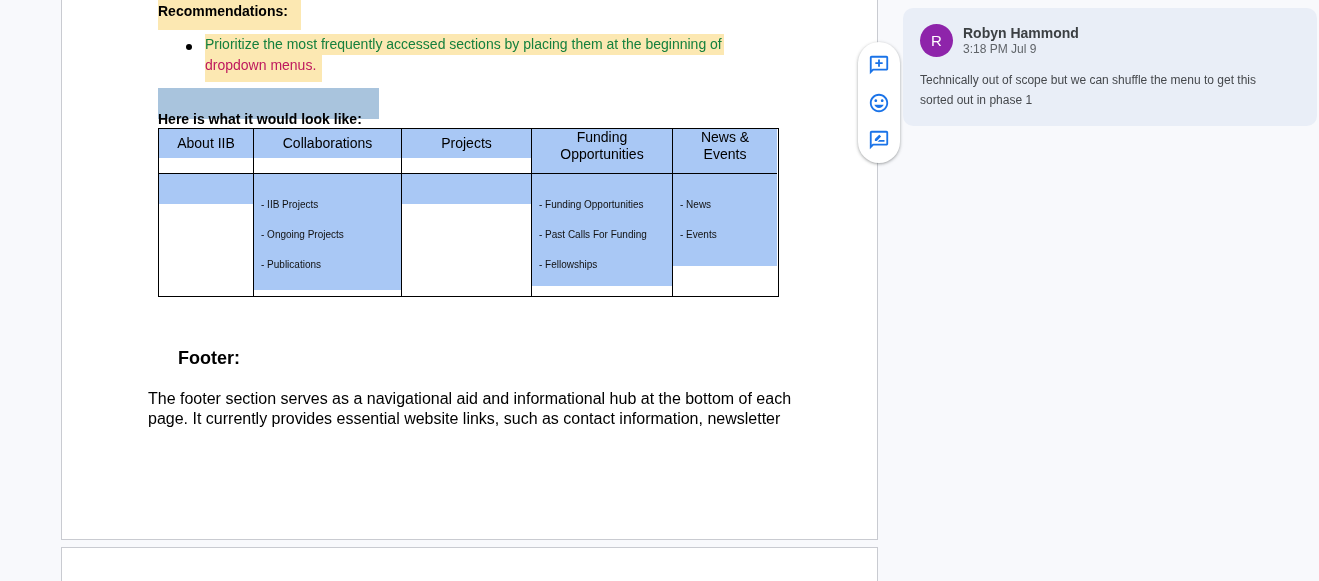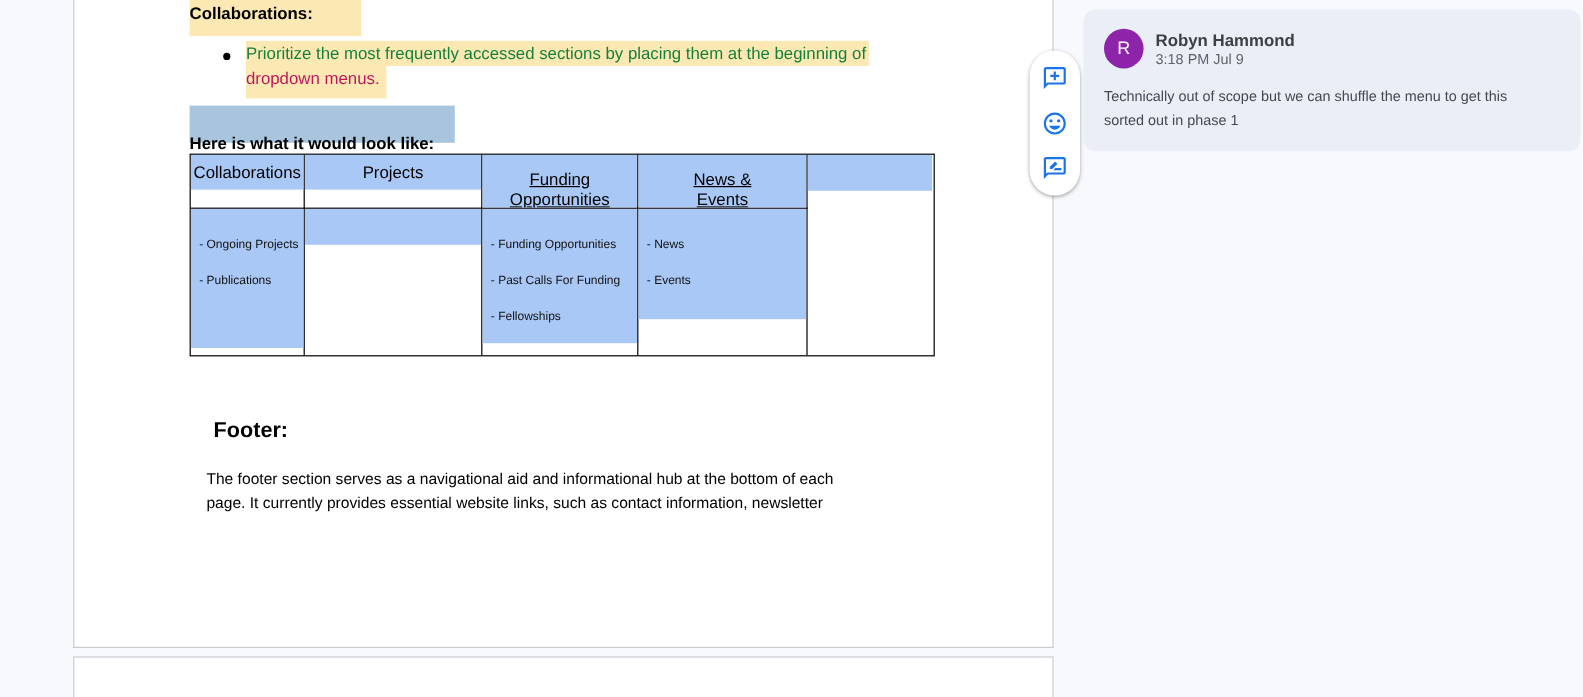--- a/index.html
+++ b/index.html
@@ -33,28 +33,28 @@
   .doc-table{left:158px;top:128px;width:621px;border:1.5px solid #000;display:grid;
              grid-template-columns:95px 148px 130px 141px 104px;grid-template-rows:45px 122px;background:#fff;}
   .td{position:relative;border-right:1px solid #000;overflow:hidden;}
   .td:nth-child(5n){border-right:none;}
   .td.hrow{border-bottom:1px solid #000;}
   .hl-band{position:absolute;left:0;right:0;top:0;background:var(--tableblue);}
   .hd-text{position:relative;display:block;text-align:center;font-size:14px;color:#000;line-height:17px;}
   .hd-single .hl-band{height:29px;}
   .hd-single .hd-text{line-height:29px;}
   .hd-double .hl-band{height:100%;}
-  .hd-double .hd-text{padding-top:12px;max-width:110px;margin:0 auto;text-decoration:underline;}
+  .hd-double .hd-text{padding-top:0;max-width:110px;margin:0 auto;}
   .hd-narrow .hd-text{max-width:72px;}
   .cell-items{position:relative;padding:24px 2px 0 7px;}
   .cell-items div{height:30px;font-size:10px;line-height:13px;color:#111;white-space:nowrap;}
 
   
   .footer-head{left:158px;top:348px;font-size:18px;font-weight:bold;color:#000;margin-left:20px;}
-  .footer-para{left:172px;top:389px;font-size:13px;line-height:19.5px;color:#000;white-space:nowrap;}
+  .footer-para{left:148px;top:389px;font-size:16px;line-height:19.5px;color:#000;white-space:nowrap;}
 
   
   .pill{left:858px;top:42px;width:42px;height:121px;background:#fff;border-radius:21px;
         box-shadow:0 1px 3px 1px rgba(60,64,67,.18), 0 1px 2px rgba(60,64,67,.25);
         display:flex;flex-direction:column;align-items:center;justify-content:space-between;padding:11px 0;}
   .pill-btn{width:24px;height:24px;border:none;background:none;cursor:pointer;padding:0;}
   .pill-btn svg{width:22px;height:22px;display:block;margin:0 auto;fill:var(--iconblue);}
 
   
   .card{left:903px;top:8px;width:414px;height:118px;background:var(--cardbg);border-radius:10px;padding:16px 16px 14px 17px;}
@@ -67,30 +67,34 @@
   .card-text{margin-top:13px;font-size:12px;line-height:20px;color:var(--body);max-width:372px;}
 </style>
 </head>
 <body>
 
 <div class="screen">
 
   <div class="page page1"></div>
   <div class="page page2"></div>
 
-  <div class="abs rec-head doc-bold hl-y">Collaborations:</div>
+  <div class="abs rec-head doc-bold hl-y">Recommendations:</div>
 
   <div class="abs bullet-dot"></div>
   <div class="abs bullet-l1 hl-y">Prioritize the most frequently accessed sections by placing them at the beginning of</div>
   <div class="abs bullet-l2 hl-y">dropdown menus.</div>
 
   <div class="abs here-label doc-bold hl-bg">Here is what it would look like:</div>
 
   <div class="abs doc-table">
 
+    <div class="td hrow hd-single">
+      <div class="hl-band"></div>
+      <span class="hd-text">About IIB</span>
+    </div>
     <div class="td hrow hd-single">
       <div class="hl-band"></div>
       <span class="hd-text">Collaborations</span>
     </div>
     <div class="td hrow hd-single">
       <div class="hl-band"></div>
       <span class="hd-text">Projects</span>
     </div>
     <div class="td hrow hd-double">
       <div class="hl-band"></div>
@@ -100,20 +104,21 @@
       <div class="hl-band"></div>
       <span class="hd-text">News &amp; Events</span>
     </div>
 
     <div class="td">
       <div class="hl-band" style="height:30px"></div>
     </div>
     <div class="td">
       <div class="hl-band" style="height:116px"></div>
       <div class="cell-items">
+        <div>- IIB Projects</div>
         <div>- Ongoing Projects</div>
         <div>- Publications</div>
       </div>
     </div>
     <div class="td">
       <div class="hl-band" style="height:30px"></div>
     </div>
     <div class="td">
       <div class="hl-band" style="height:112px"></div>
       <div class="cell-items">

